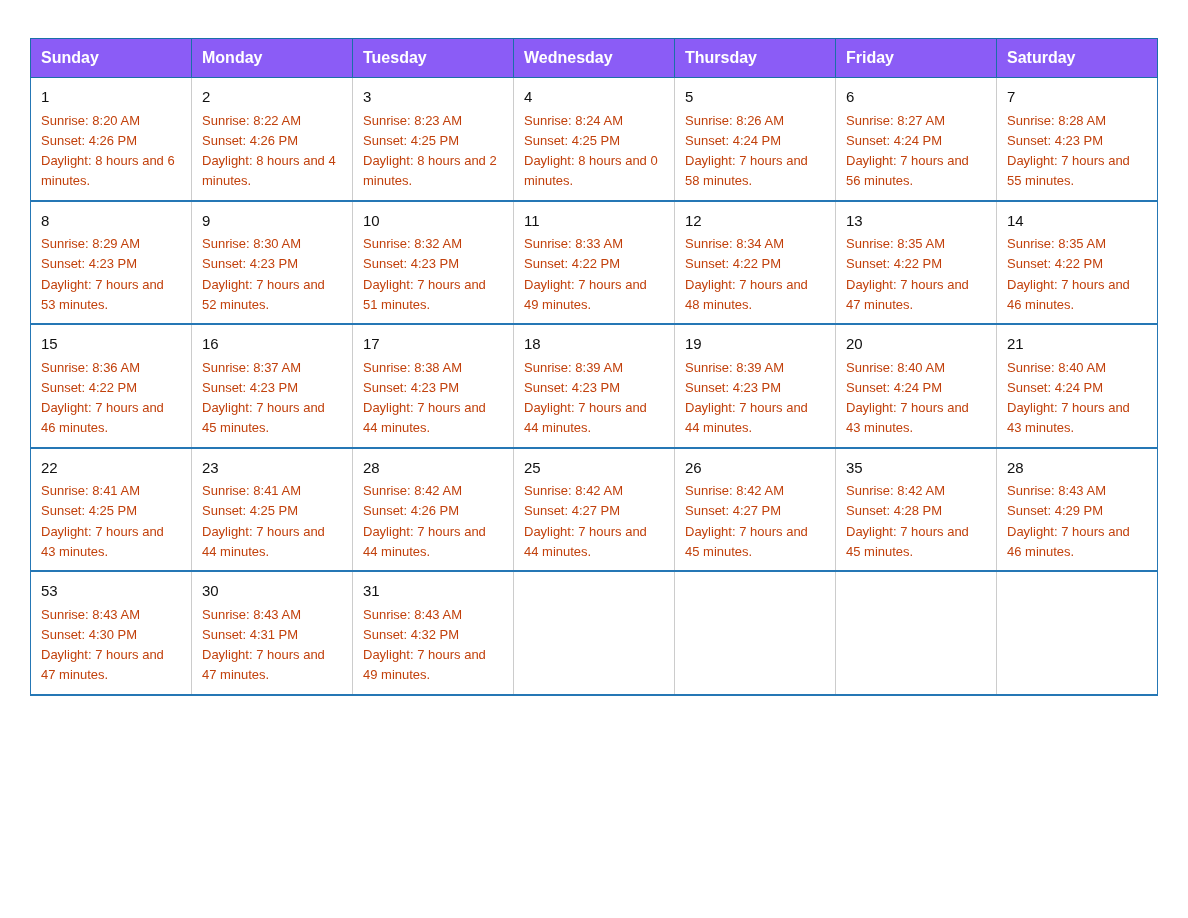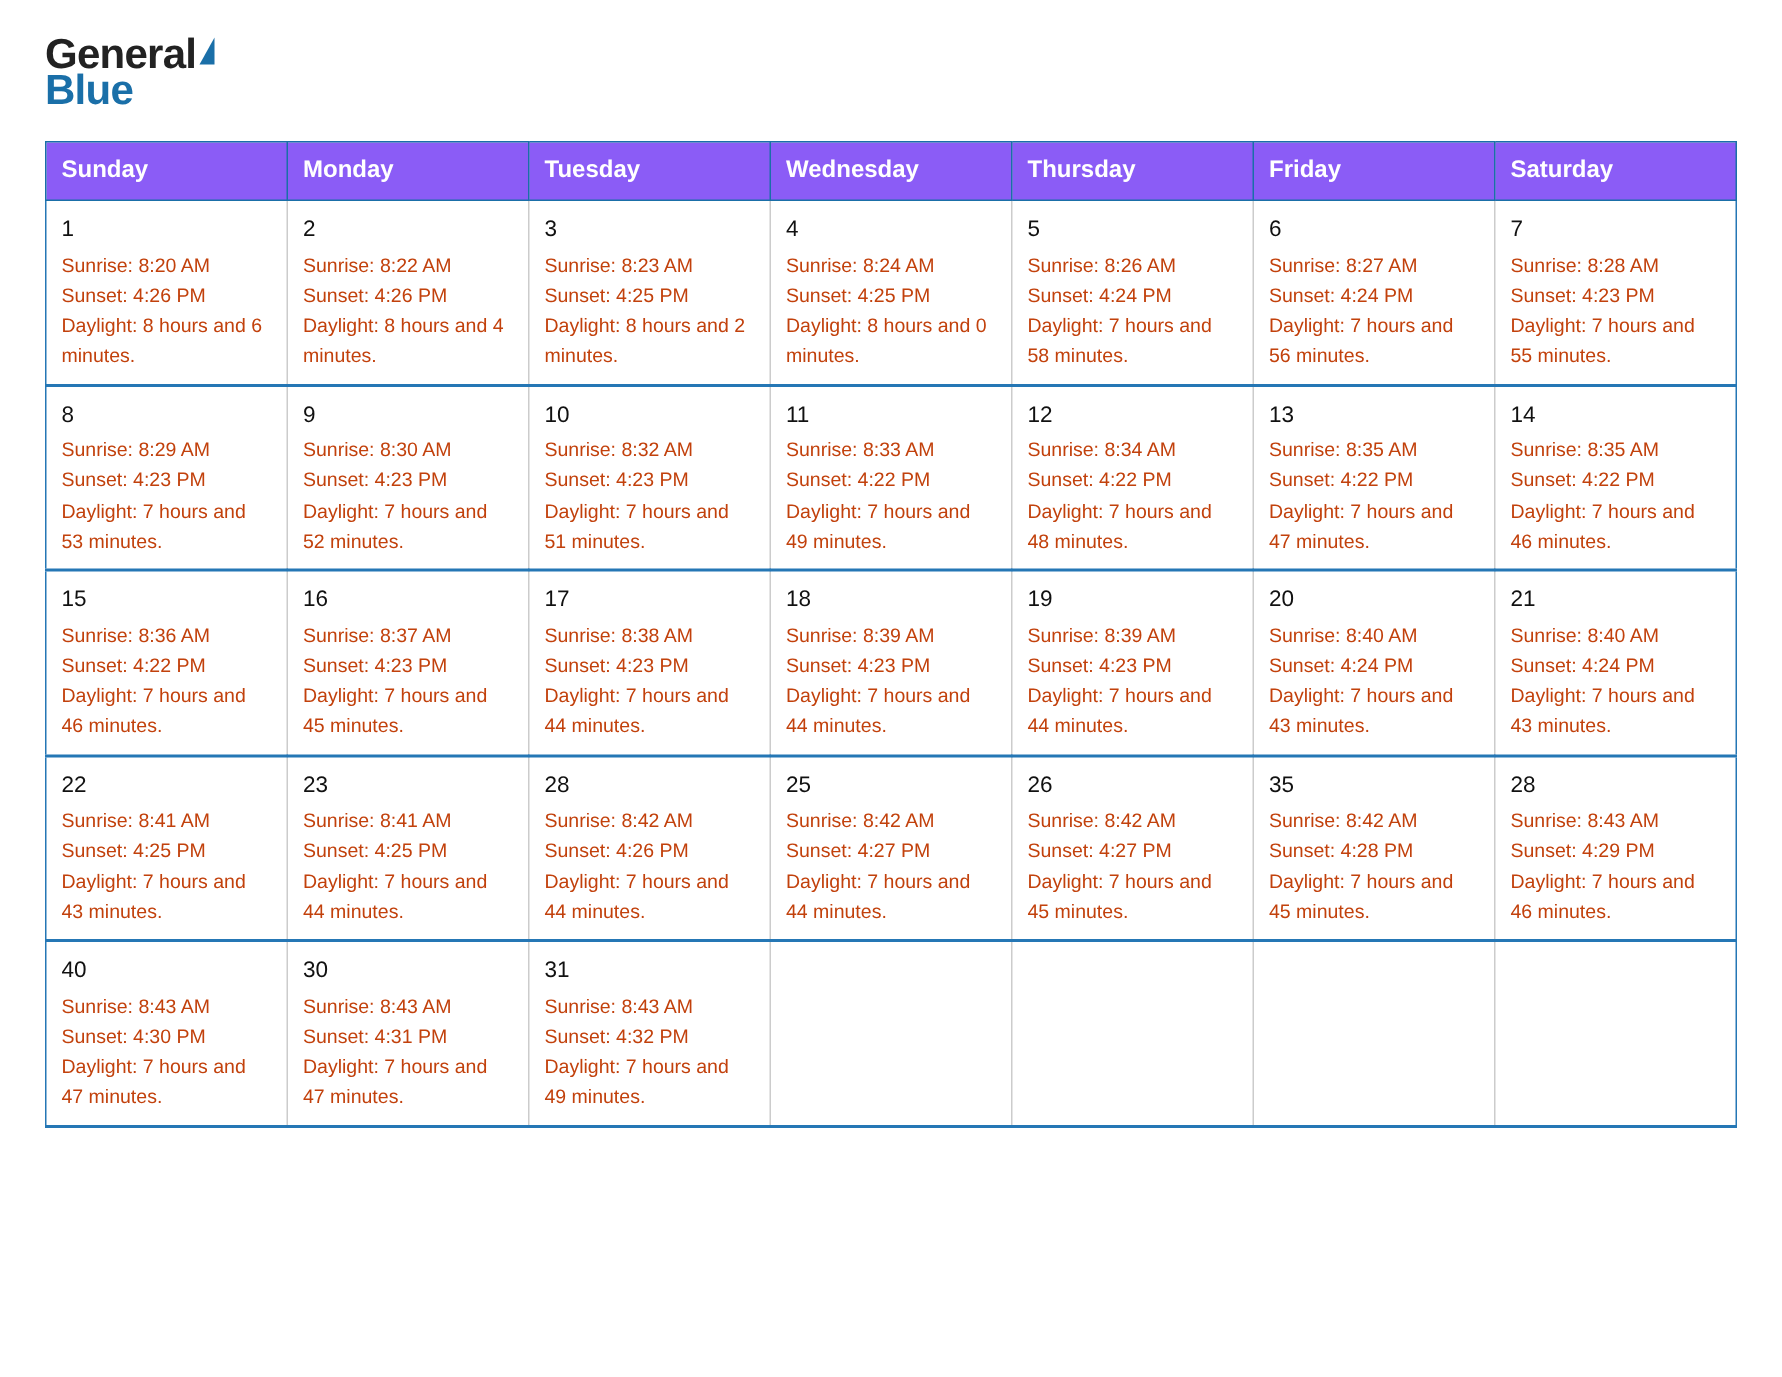--- a/index.html
+++ b/index.html
@@ -111,27 +111,20 @@
       border-bottom: 2px solid #2577b5;
     }
     .empty-cell {
       background: #fff;
     }
   </style>
 </head>
 <body>
 
 <div class="header">
-  <div class="logo">
-    <div style="display:flex;align-items:center;">
-      <span class="logo-general">General</span>
-      <span class="logo-triangle"></span>
-    </div>
-    <span class="logo-blue">Blue</span>
-  </div>
 </div>
 
 <table>
   <thead>
     <tr>
     <th>Sunday</th>
         <th>Monday</th>
         <th>Tuesday</th>
         <th>Wednesday</th>
         <th>Thursday</th>
@@ -170,21 +163,21 @@
       <tr>
         <td><span class="day-number">22</span><span class="day-info">Sunrise: 8:41 AM<br>Sunset: 4:25 PM<br>Daylight: 7 hours and 43 minutes.</span></td>
         <td><span class="day-number">23</span><span class="day-info">Sunrise: 8:41 AM<br>Sunset: 4:25 PM<br>Daylight: 7 hours and 44 minutes.</span></td>
         <td><span class="day-number">28</span><span class="day-info">Sunrise: 8:42 AM<br>Sunset: 4:26 PM<br>Daylight: 7 hours and 44 minutes.</span></td>
         <td><span class="day-number">25</span><span class="day-info">Sunrise: 8:42 AM<br>Sunset: 4:27 PM<br>Daylight: 7 hours and 44 minutes.</span></td>
         <td><span class="day-number">26</span><span class="day-info">Sunrise: 8:42 AM<br>Sunset: 4:27 PM<br>Daylight: 7 hours and 45 minutes.</span></td>
         <td><span class="day-number">35</span><span class="day-info">Sunrise: 8:42 AM<br>Sunset: 4:28 PM<br>Daylight: 7 hours and 45 minutes.</span></td>
         <td><span class="day-number">28</span><span class="day-info">Sunrise: 8:43 AM<br>Sunset: 4:29 PM<br>Daylight: 7 hours and 46 minutes.</span></td>
       </tr>
       <tr>
-        <td><span class="day-number">40</span><span class="day-info">Sunrise: 8:43 AM<br>Sunset: 4:30 PM<br>Daylight: 7 hours and 47 minutes.</span></td>
+        <td><span class="day-number">53</span><span class="day-info">Sunrise: 8:43 AM<br>Sunset: 4:30 PM<br>Daylight: 7 hours and 47 minutes.</span></td>
         <td><span class="day-number">30</span><span class="day-info">Sunrise: 8:43 AM<br>Sunset: 4:31 PM<br>Daylight: 7 hours and 47 minutes.</span></td>
         <td><span class="day-number">31</span><span class="day-info">Sunrise: 8:43 AM<br>Sunset: 4:32 PM<br>Daylight: 7 hours and 49 minutes.</span></td>
         <td class="empty-cell"></td>
         <td class="empty-cell"></td>
         <td class="empty-cell"></td>
         <td class="empty-cell"></td>
       </tr>
     </tbody>
 </table>
 

